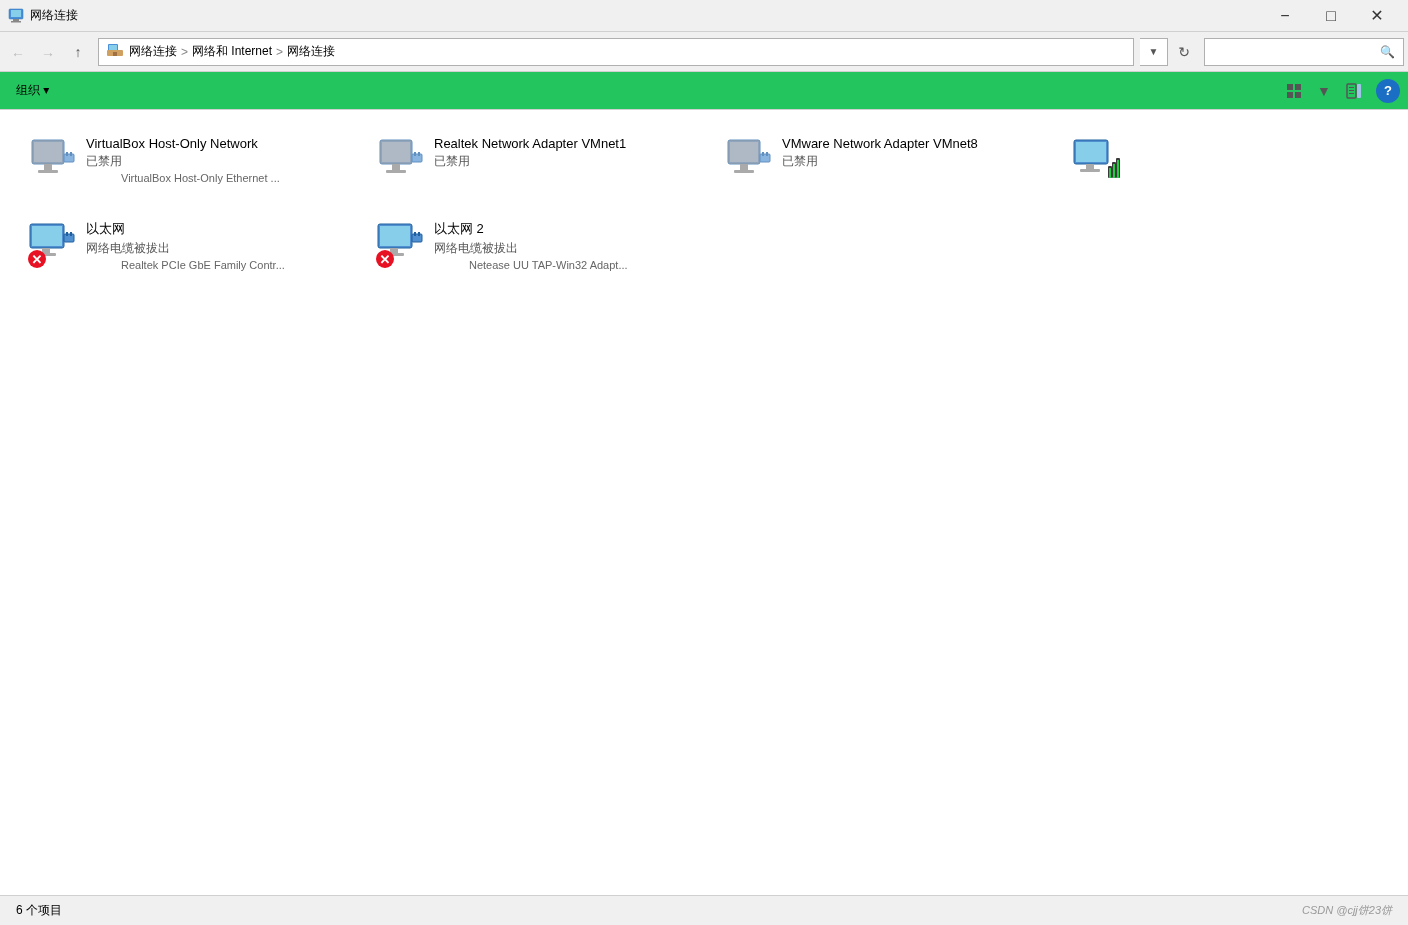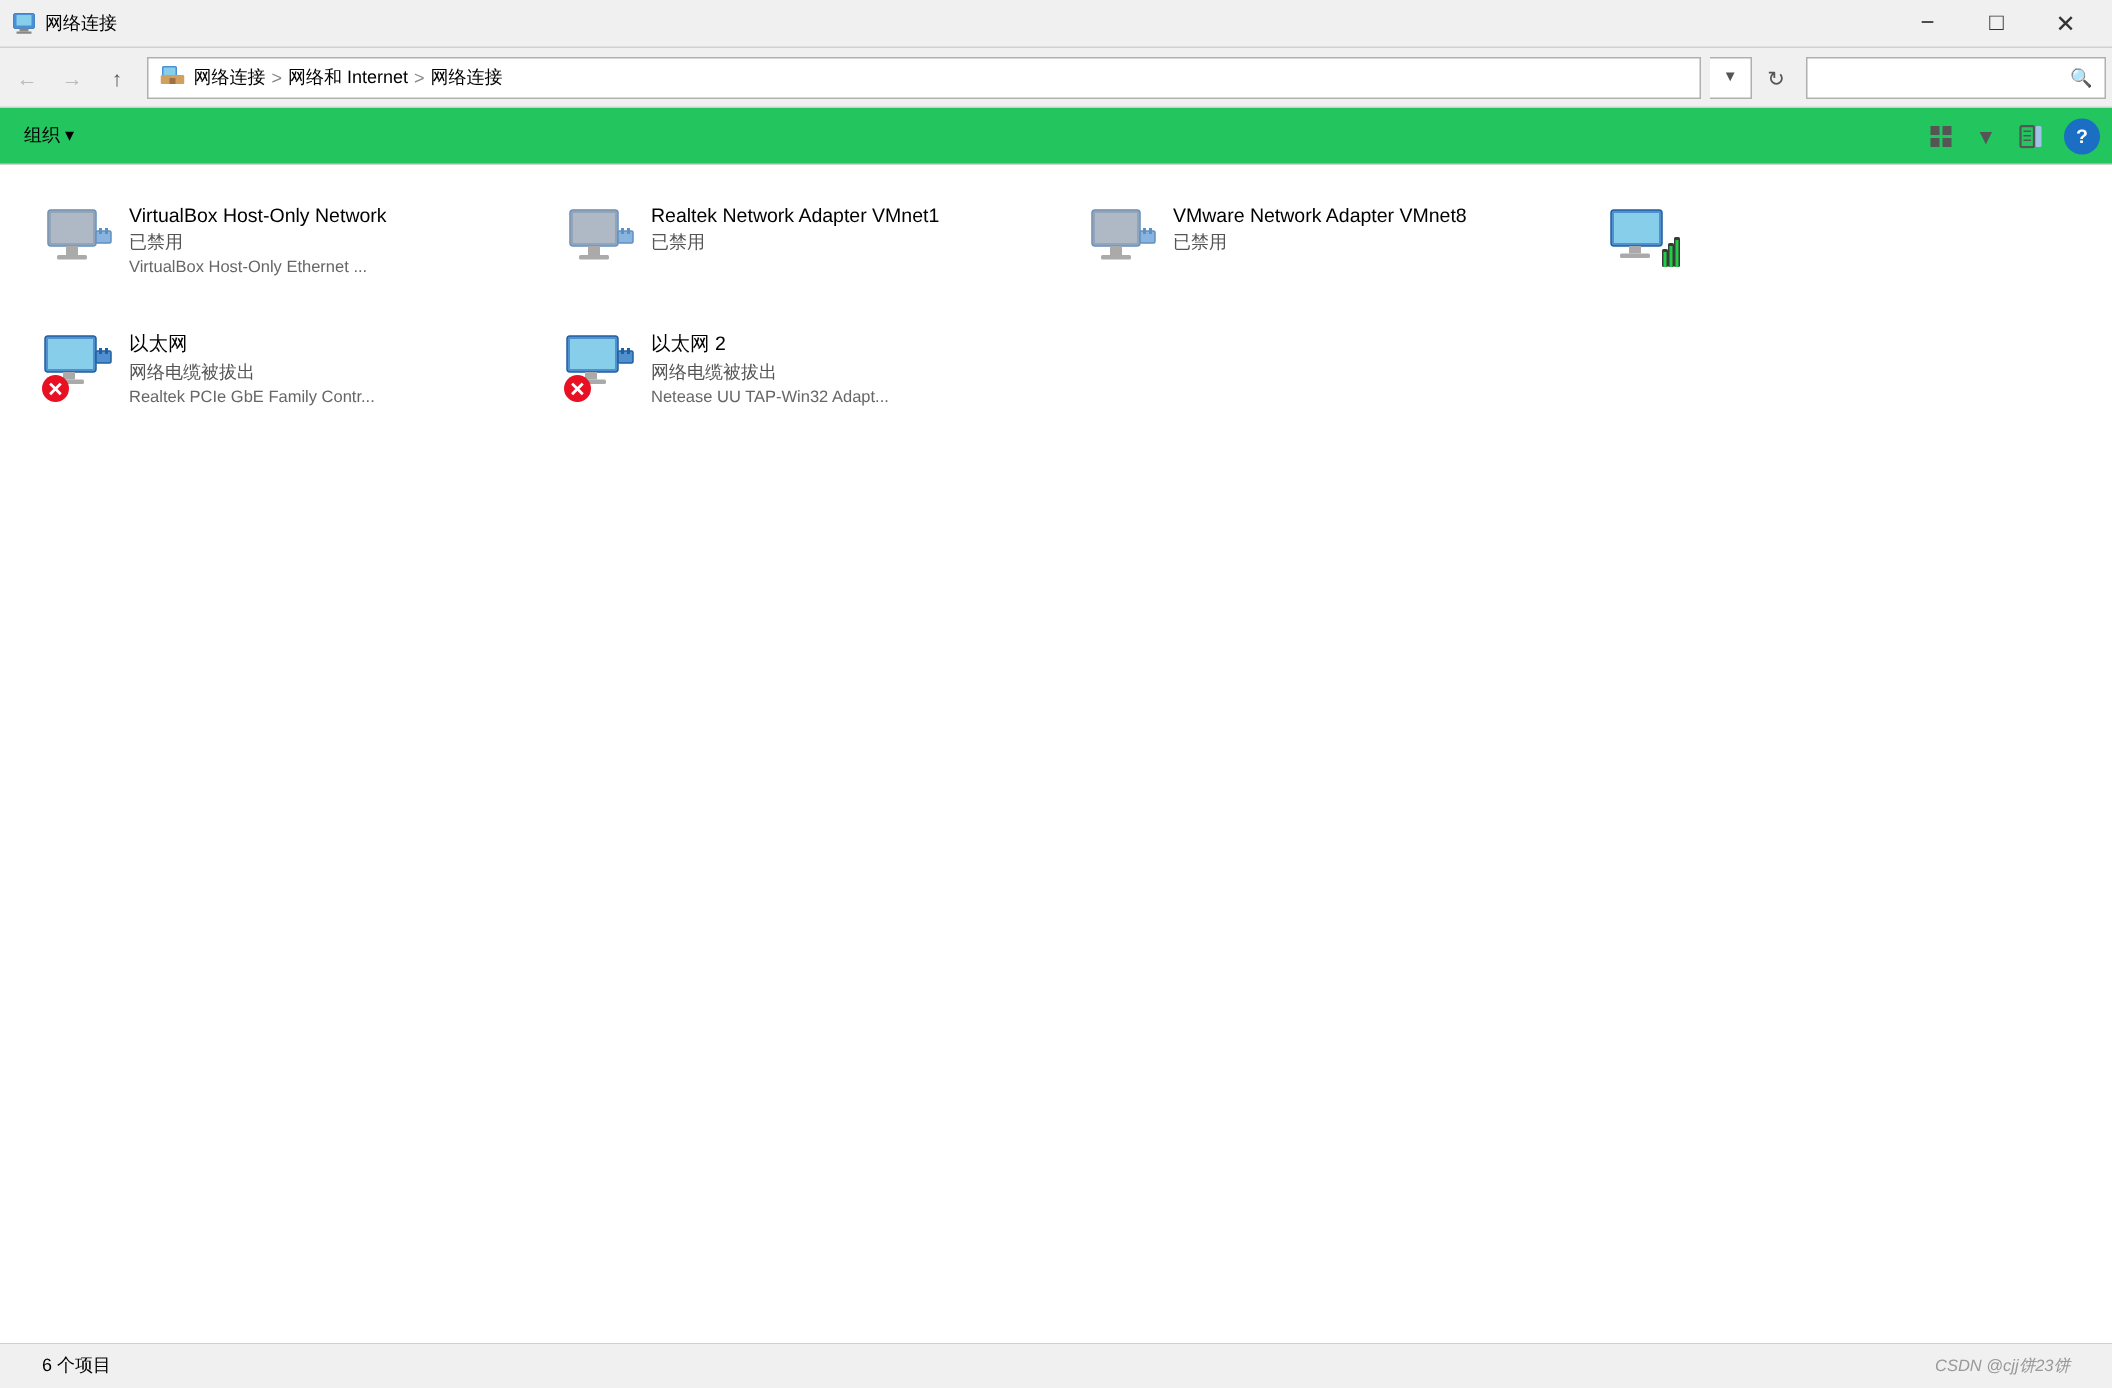--- a/index.html
+++ b/index.html
@@ -254,34 +254,35 @@
       color: #555;
       margin-bottom: 2px;
     }
     .network-detail {
       font-size: 11px;
       color: #666;
       max-width: 200px;
       white-space: nowrap;
       overflow: hidden;
       text-overflow: ellipsis;
+      margin-left: 35px;
     }
 
     
     .status-bar {
       position: fixed;
       bottom: 0;
       left: 0;
       right: 0;
       height: 30px;
       background: #f0f0f0;
       border-top: 1px solid #d0d0d0;
       display: flex;
       align-items: center;
-      padding: 0 28px;
+      padding: 0 16px;
       font-size: 12px;
       color: #000;
     }
     .status-bar-right {
       margin-left: auto;
       font-size: 11px;
       color: #999;
       font-style: italic;
     }
   </style>

